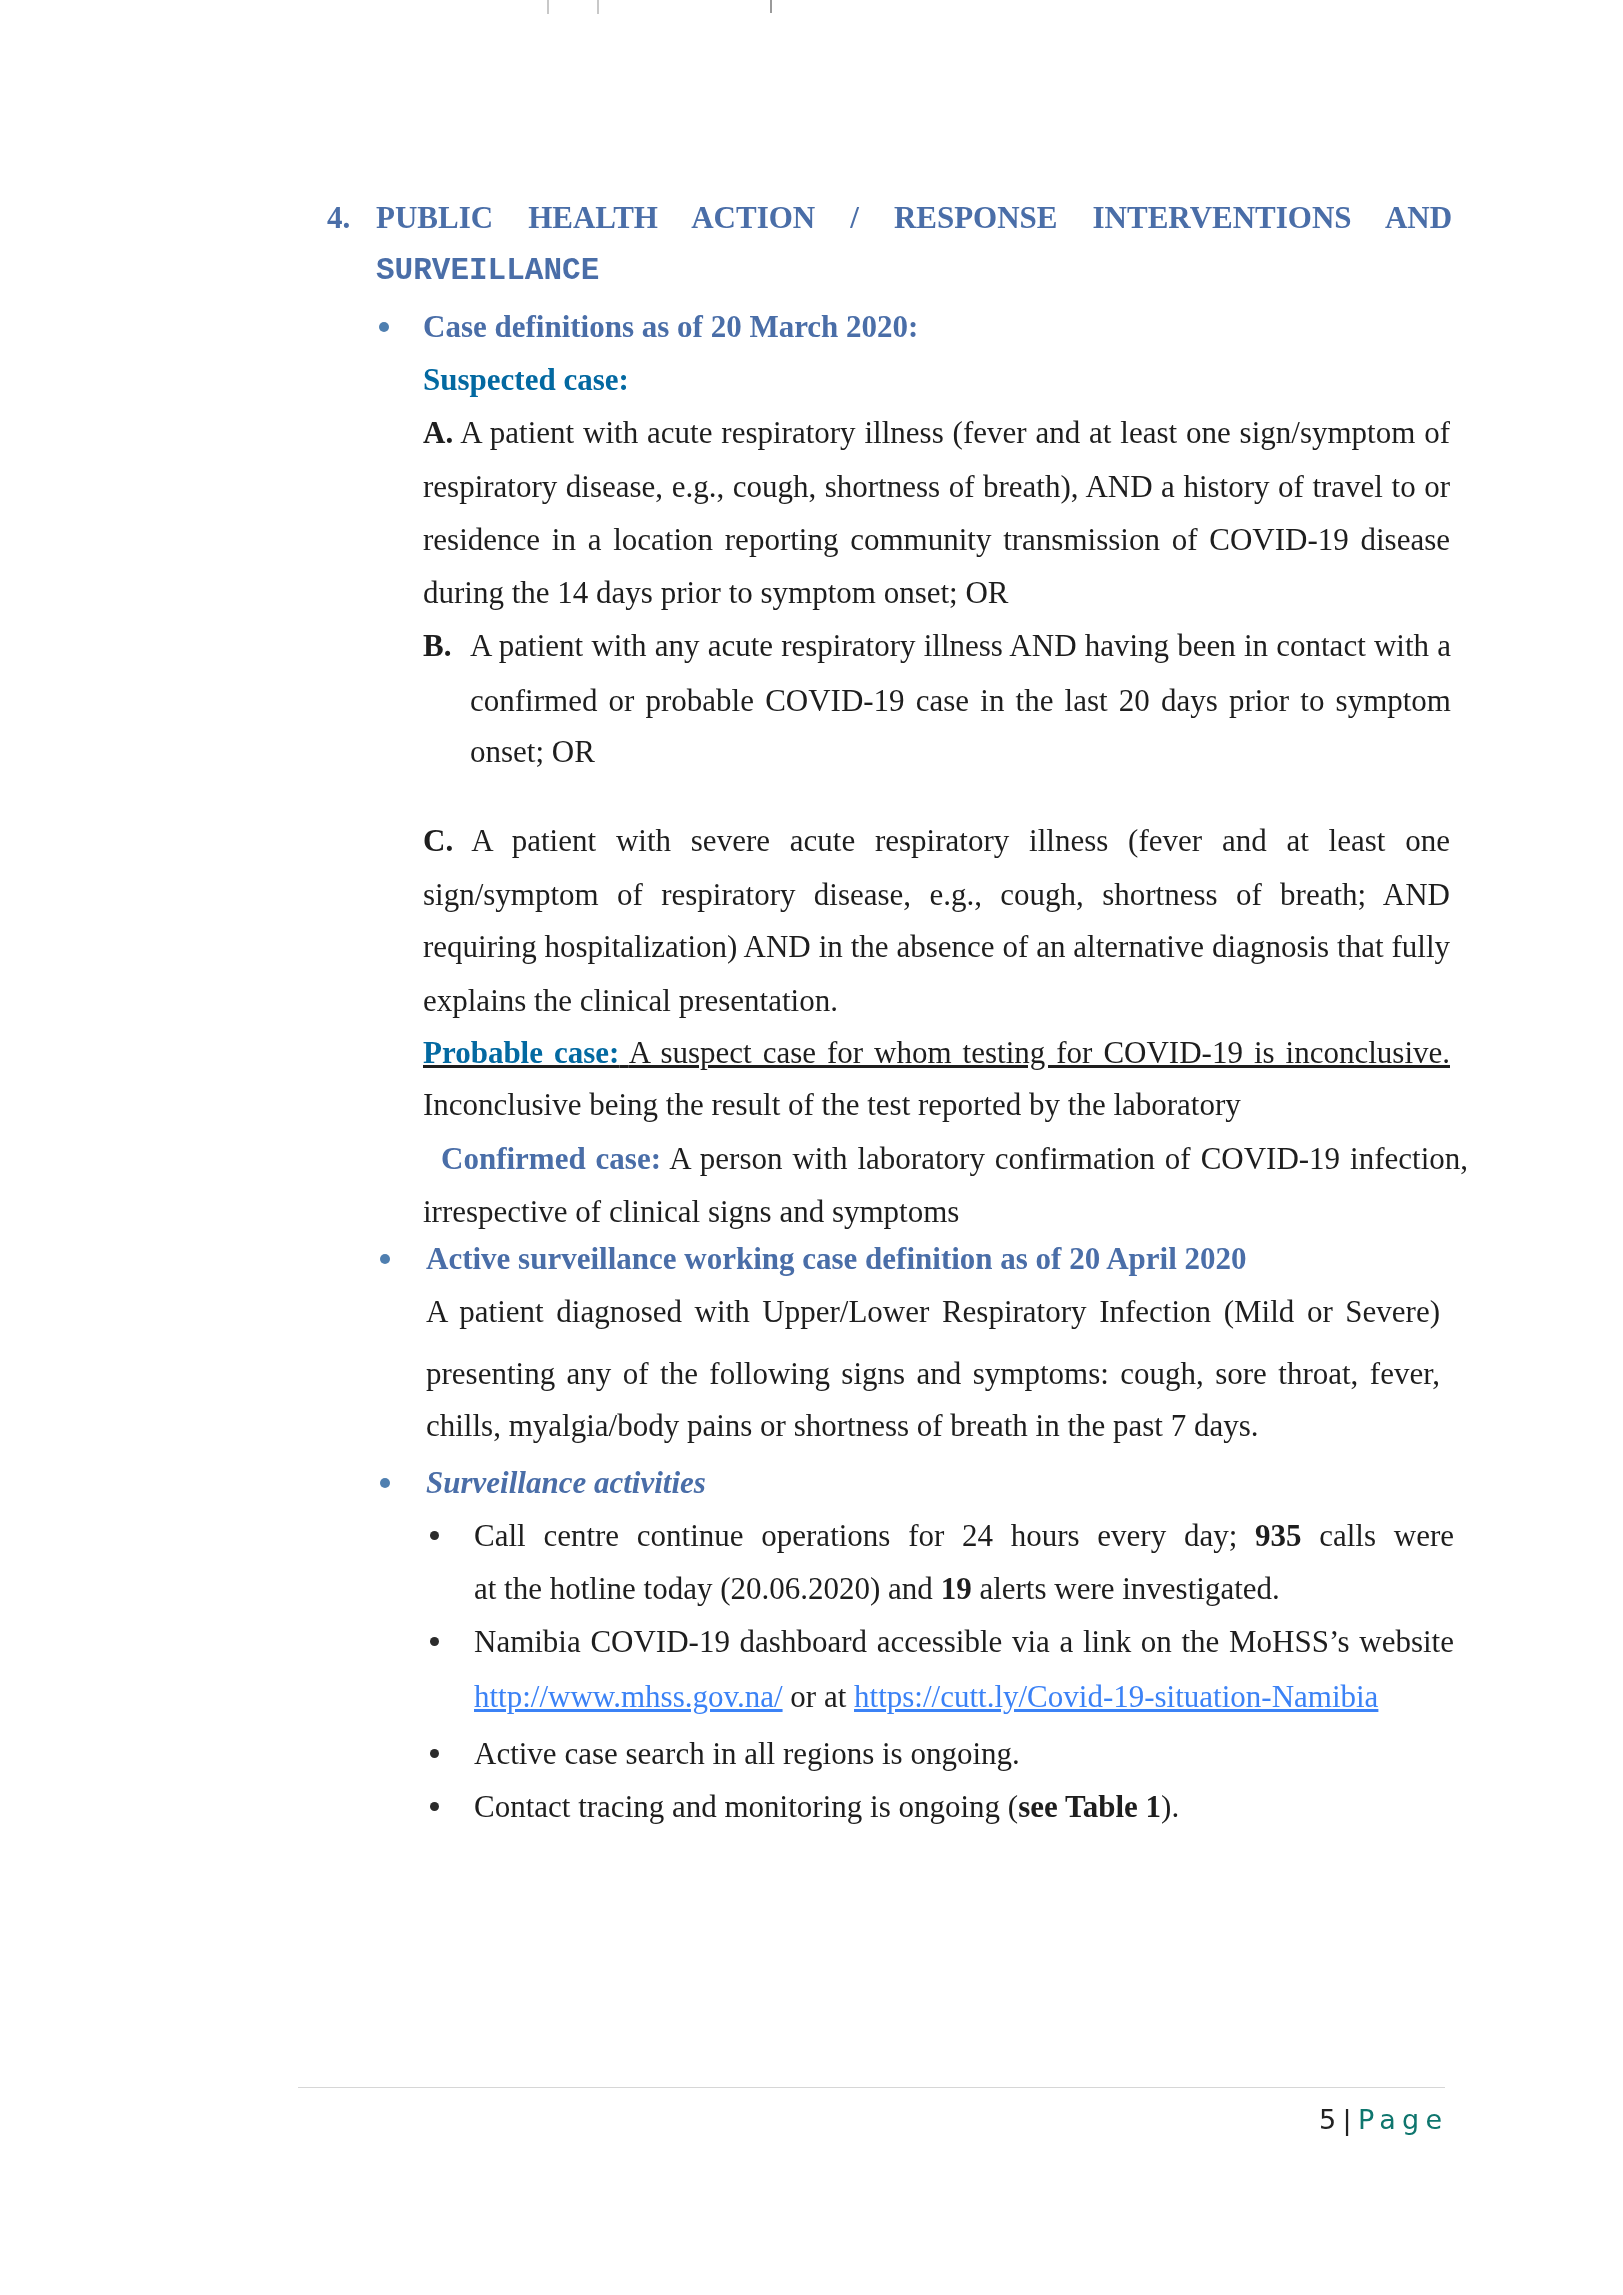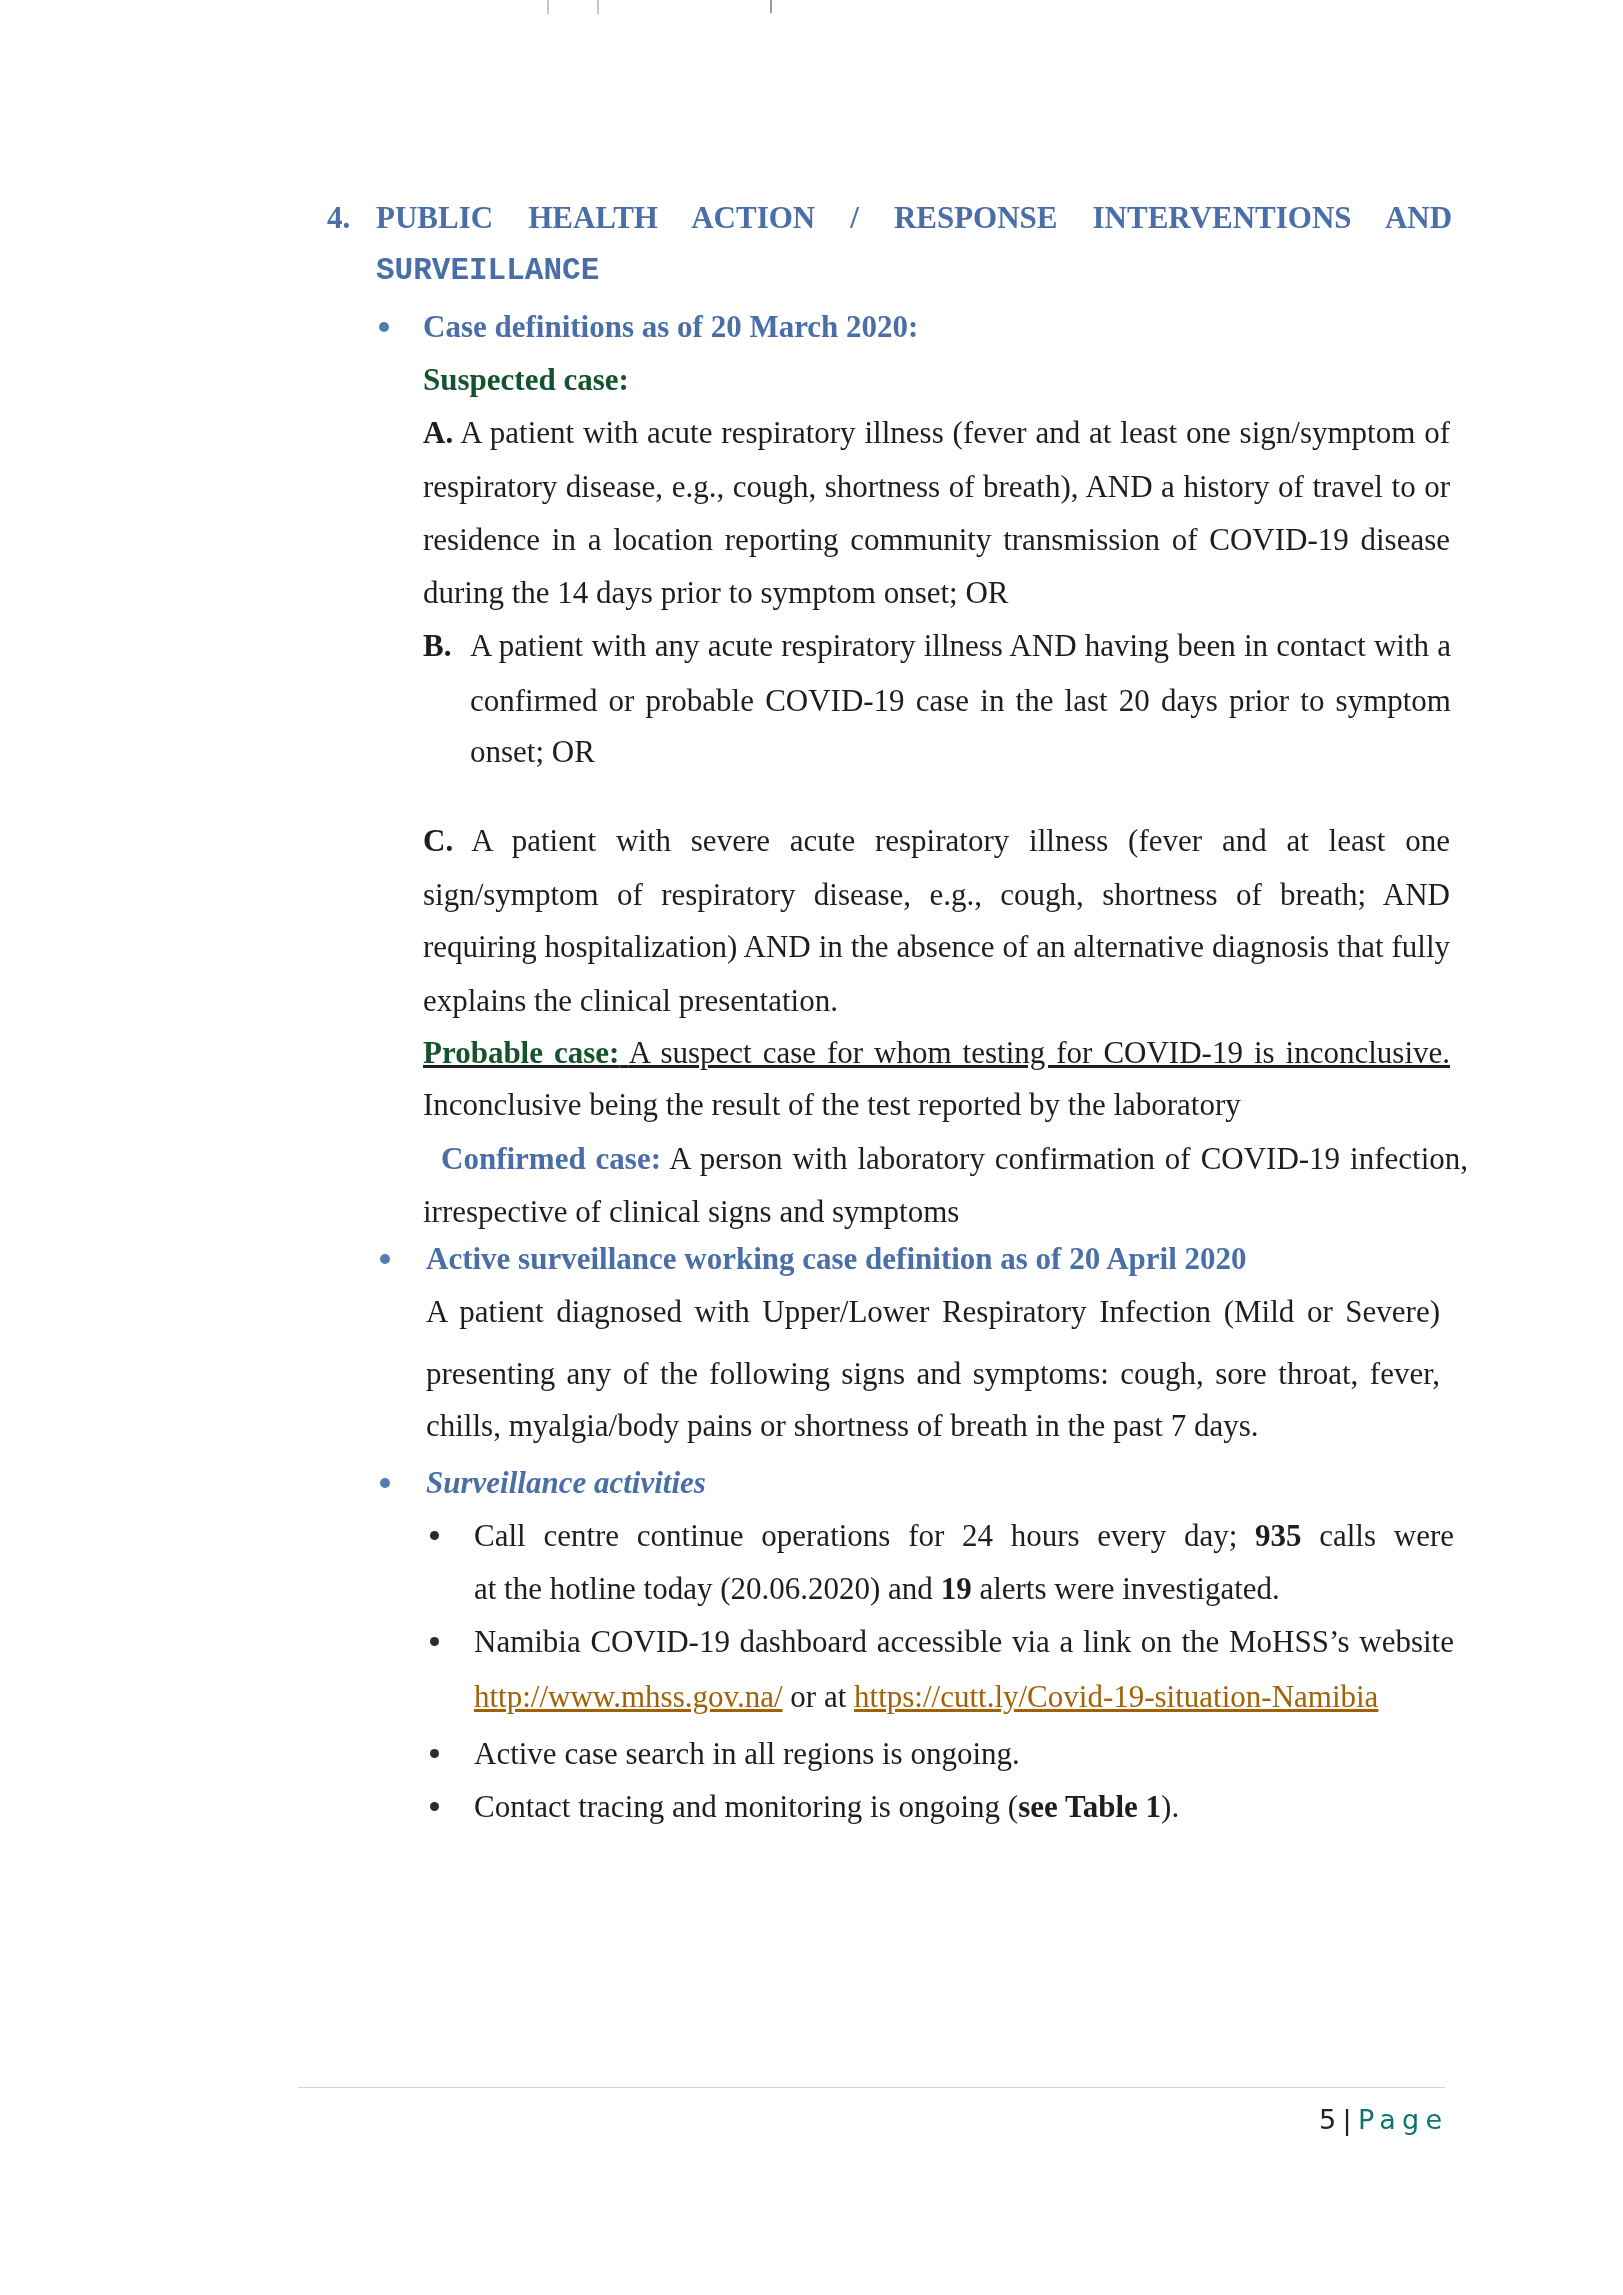--- a/index.html
+++ b/index.html
@@ -1,24 +1,24 @@
 <!DOCTYPE html>
 <html style="font-size:12.6px"><head>
 <meta charset="utf-8">
 <style>
   html, body { margin: 0; padding: 0; background: #ffffff; }
   body { width: 1623px; height: 2295px; position: relative; overflow: hidden;
          font-family: "Liberation Serif", "DejaVu Serif", serif; color: #1e1e1e; }
   .ln { position: absolute; font-size: 31px; line-height: 53px; height: 53px; white-space: nowrap; }
   .just { text-align: justify; text-align-last: justify; white-space: normal; overflow: hidden; }
   .blue { color: #4a6ea8; font-weight: bold; }
-  .teal { color: #14532d; font-weight: bold; }
+  .teal { color: #0369a1; font-weight: bold; }
   .b { font-weight: bold; }
   .it { font-style: italic; }
-  a.link { color: #a16207; text-decoration: underline; }
+  a.link { color: #3b82f6; text-decoration: underline; }
   .bullet { position: absolute; width: 10.2px; height: 10.2px; border-radius: 50%; }
   .bullet.blue-dot { background: #4f7fb0; }
   .bullet.dark-dot { background: #2b2b2b; width: 9.4px; height: 9.4px; }
   .footer-line { position: absolute; left: 298px; top: 2087px; width: 1147px; height: 0.8px; background: #d6d6d6; }
   .page-num { position: absolute; top: 2102px; left: 1319px; font-family: "DejaVu Sans", sans-serif; font-size: 27px; line-height: 35px; }
   .page-num .n { color: #222; }
   .page-num .sep { color: #222; margin: 0 6.3px; }
   .page-num .p { color: #0f766e; letter-spacing: 6.3px; }
   .scan-mark { position: absolute; top: 0; width: 1.6px; height: 14px; background: #c8c8c8; }
 </style>

